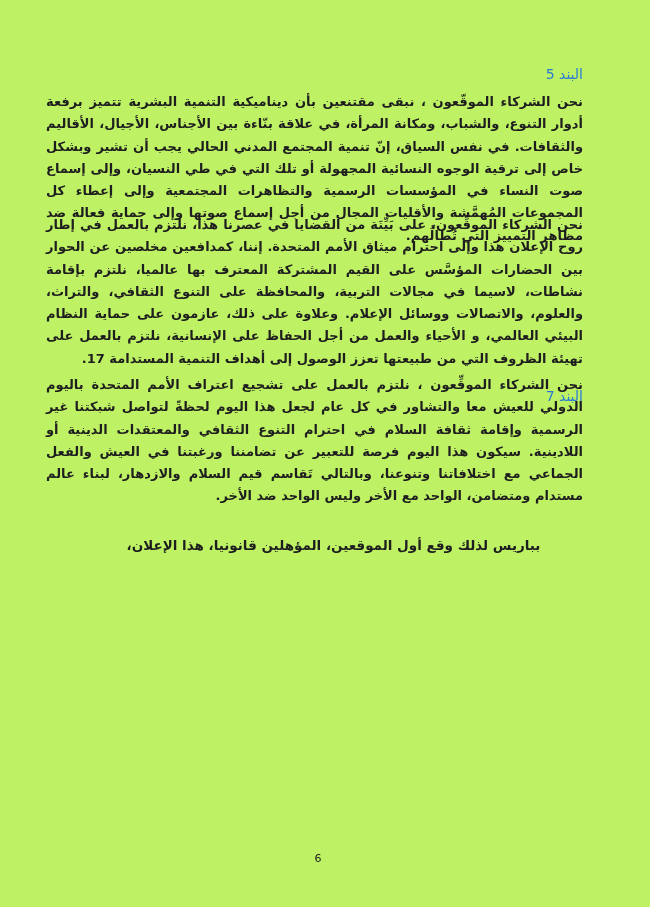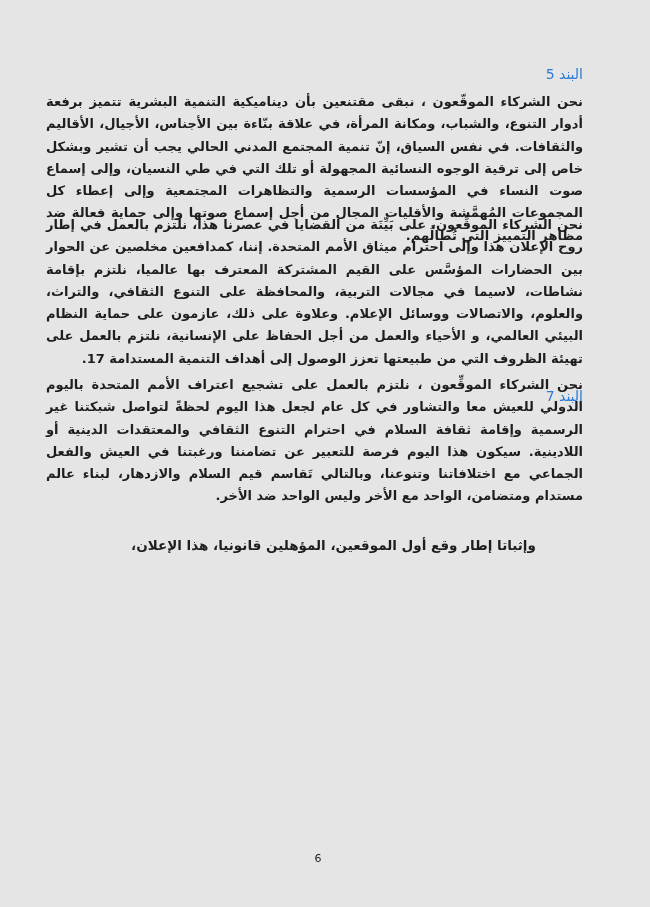--- a/index.html
+++ b/index.html
@@ -62,32 +62,32 @@
     left: 0;
     width: 636px;
     text-align: center;
     font-size: 11px;
     line-height: 14px;
   }
 </style>
 </head>
 <body>
 
-<div class="page" style="background: #e5e5e5;">
+<div class="page" style="background: #bef264;">
 
   <h2 class="sec-heading h5" style="color: rgb(43, 123, 212);">البند 5</h2>
 
   <p class="para p5" style="color: rgb(30, 30, 30);">نحن الشركاء الموقّعون ، نبقى مقتنعين بأن ديناميكية التنمية البشرية تتميز برفعة أدوار التنوع، والشباب، ومكانة المرأة، في علاقة بنّاءة بين الأجناس، الأجيال، الأقاليم والثقافات. في نفس السياق، إنّ تنمية المجتمع المدني الحالي يجب أن تشير وبشكل خاص إلى ترقية الوجوه النسائية المجهولة أو تلك التي في طي النسيان، وإلى إسماع صوت النساء في المؤسسات الرسمية والتظاهرات المجتمعية وإلى إعطاء كل المجموعات المُهمَّشة والأقليات المجال من أجل إسماع صوتها وإلى حماية فعالة ضد مظاهر التمييز التي تُطالُهم.</p>
 
 
   <p class="para p6" style="color: rgb(30, 30, 30);">نحن الشركاء الموقِّعون، على بَيِّنَة من القضايا في عصرنا هذا، نلتزم بالعمل في إطار روح الإعلان هذا وإلى احترام ميثاق الأمم المتحدة. إننا، كمدافعين مخلصين عن الحوار بين الحضارات المؤسَّس على القيم المشتركة المعترف بها عالميا، نلتزم بإقامة نشاطات، لاسيما في مجالات التربية، والمحافظة على التنوع الثقافي، والتراث، والعلوم، والاتصالات ووسائل الإعلام. وعلاوة على ذلك، عازمون على حماية النظام البيئي العالمي، و الأحياء والعمل من أجل الحفاظ على الإنسانية، نلتزم بالعمل على تهيئة الظروف التي من طبيعتها تعزز الوصول إلى أهداف التنمية المستدامة 17.</p>
 
   <h2 class="sec-heading h7" style="color: rgb(43, 123, 212);">البند 7</h2>
 
   <p class="para p7" style="color: rgb(30, 30, 30);">نحن الشركاء الموقِّعون ، نلتزم بالعمل على تشجيع اعتراف الأمم المتحدة باليوم الدولي للعيش معا والتشاور في كل عام لجعل هذا اليوم لحظةً لتواصل شبكتنا غير الرسمية وإقامة ثقافة السلام في احترام التنوع الثقافي والمعتقدات الدينية أو اللادينية. سيكون هذا اليوم فرصة للتعبير عن تضامننا ورغبتنا في العيش والفعل الجماعي مع اختلافاتنا وتنوعنا، وبالتالي تَقاسم قيم السلام والازدهار، لبناء عالم مستدام ومتضامن، الواحد مع الأخر وليس الواحد ضد الأخر.</p>
 
   <div class="closing" style="color: rgb(30, 30, 30);">
-    <div>وإثباتا إطار وقع أول الموقعين، المؤهلين قانونيا، هذا الإعلان،</div>
+    <div>بباريس لذلك وقع أول الموقعين، المؤهلين قانونيا، هذا الإعلان،</div>
   </div>
 
   <div class="page-number" style="color: rgb(30, 30, 30);">6</div>
 
 </div>
 
 </body></html>

